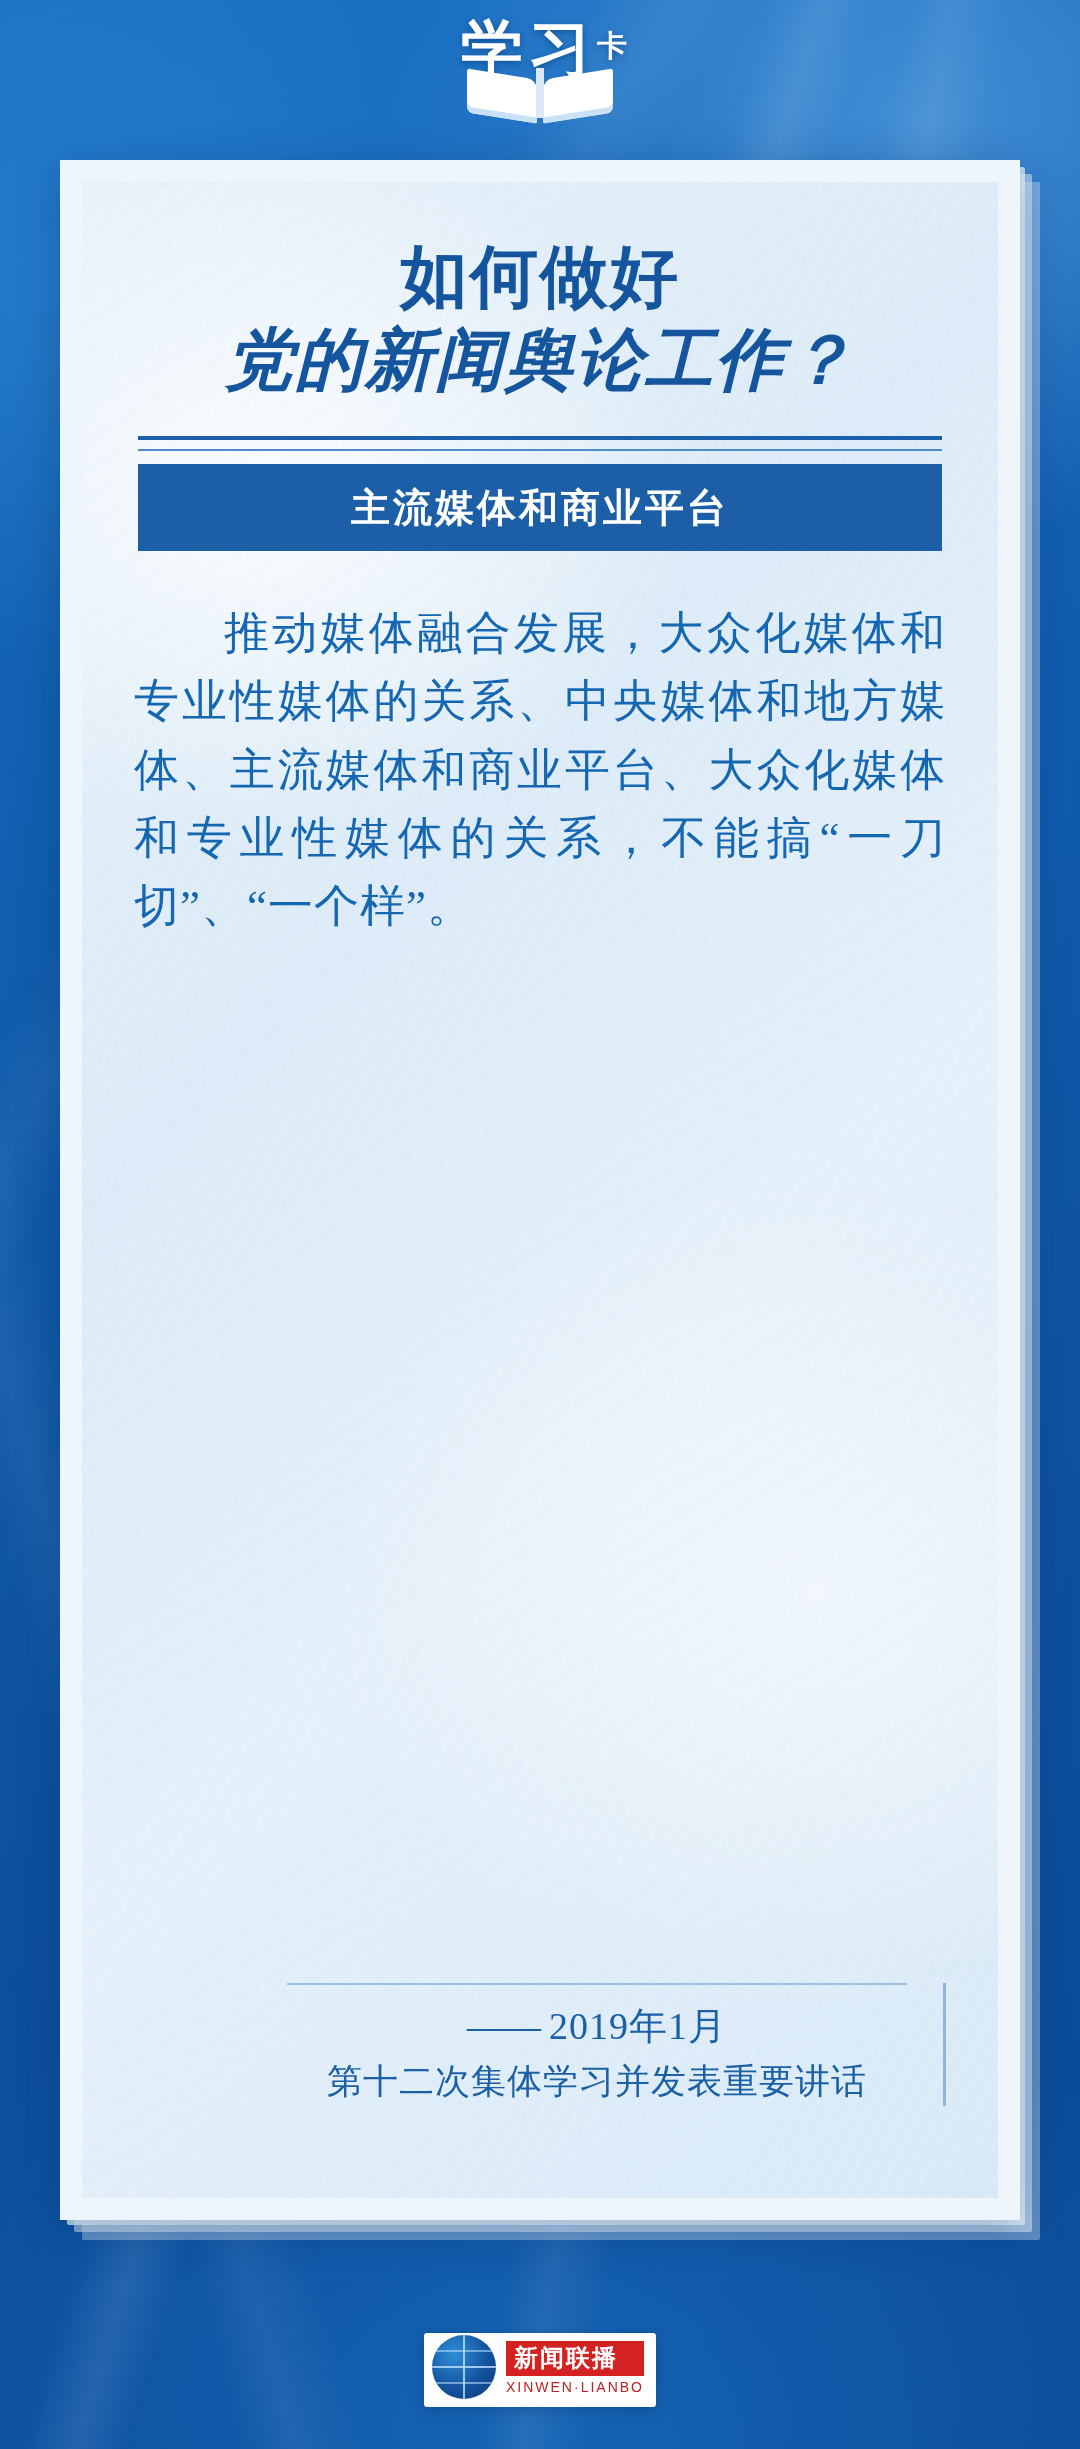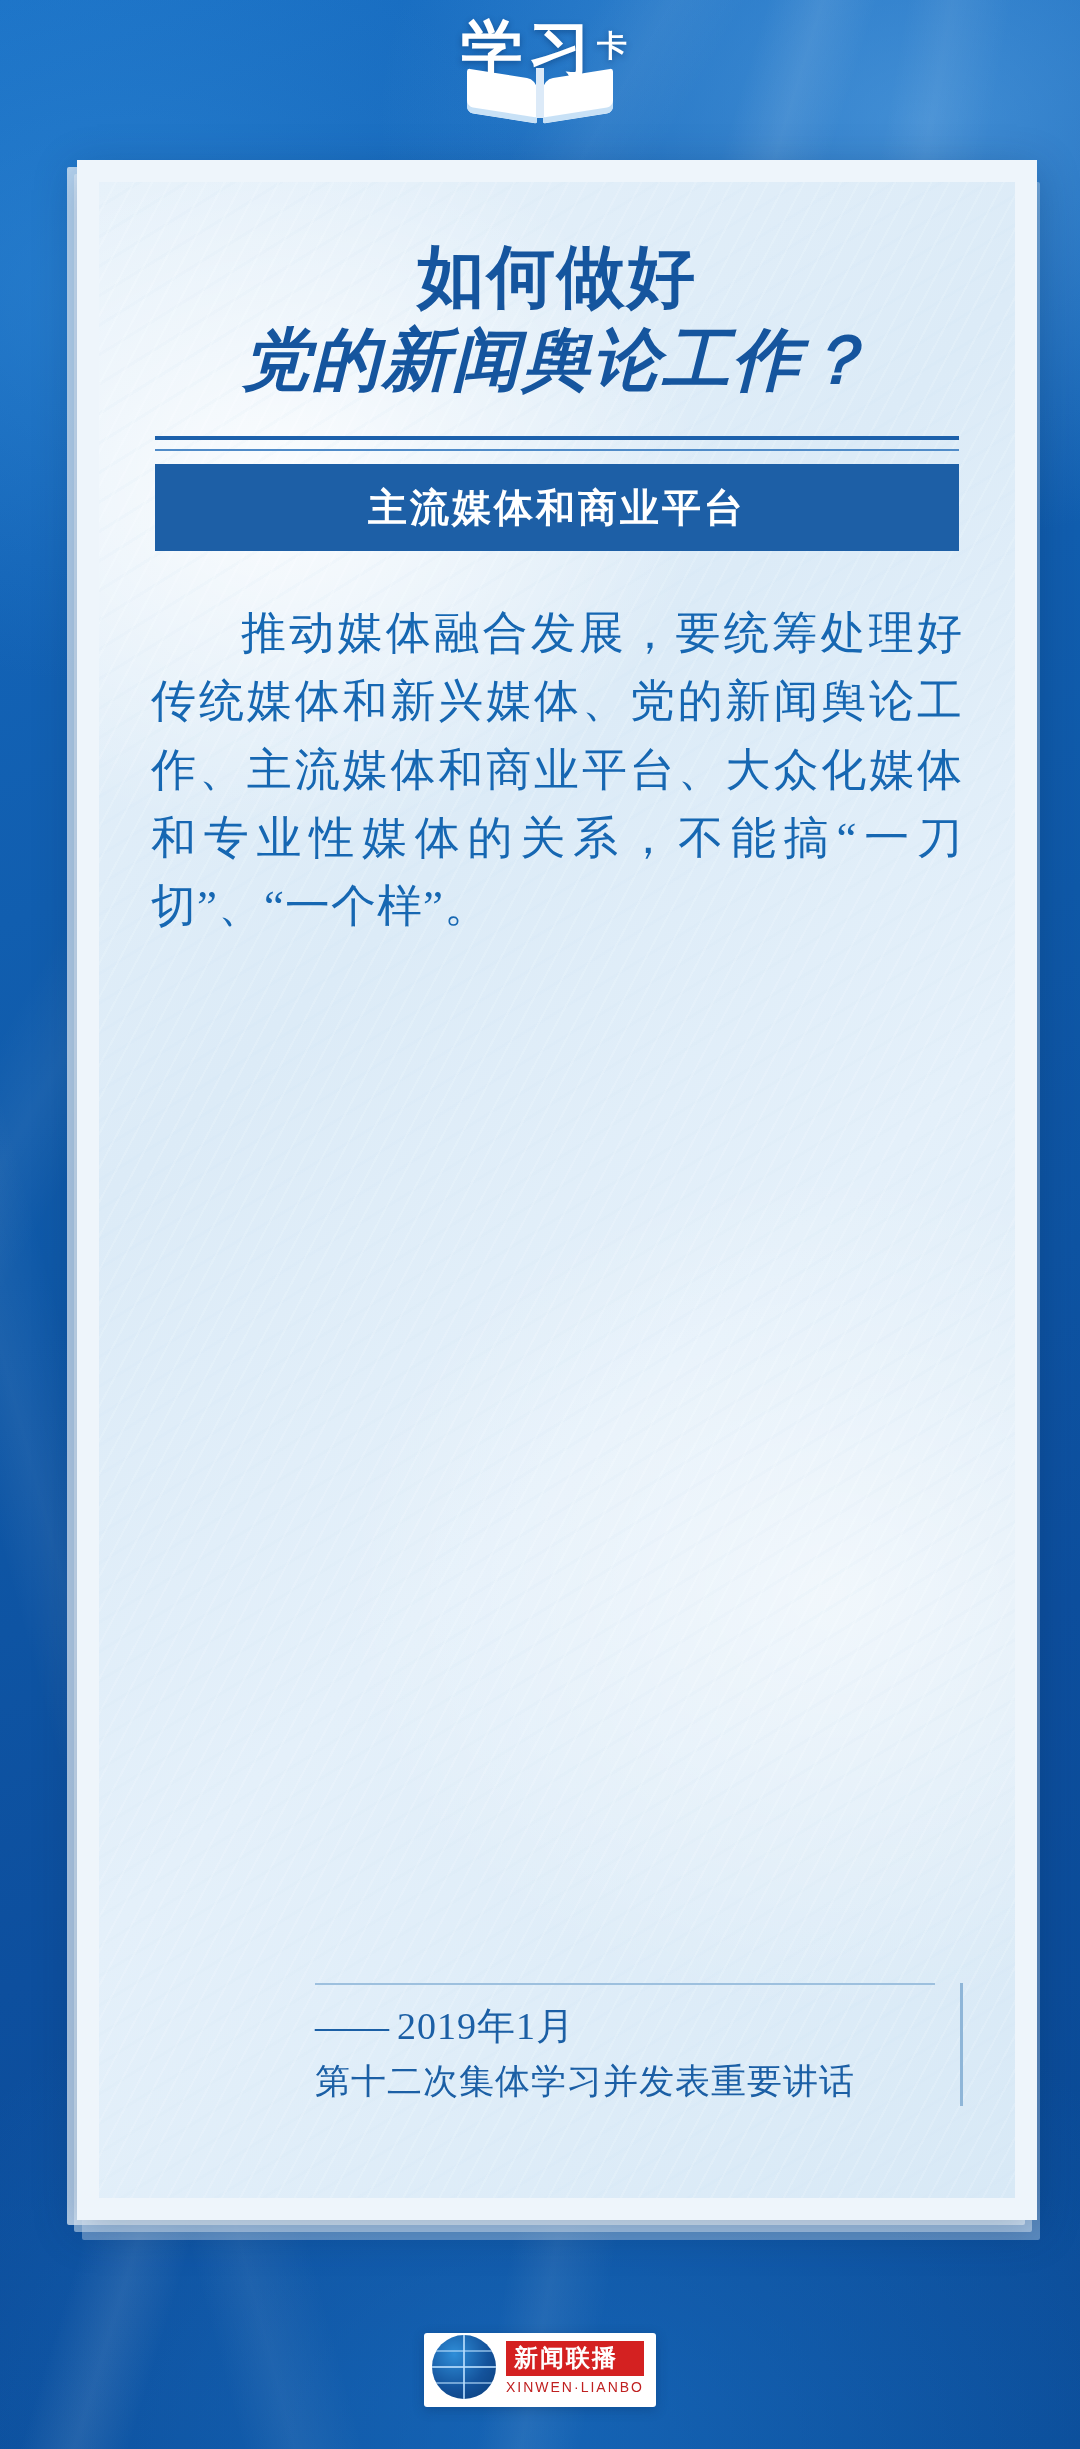--- a/index.html
+++ b/index.html
@@ -110,21 +110,21 @@
     background: rgba(226,238,250,0.55);
     border-radius: 2px;
   }
   .card-shadow.s1 { left: 22px; top: 22px; right: -20px; bottom: -20px; background: rgba(215,232,248,0.40); }
   .card-shadow.s2 { left: 14px; top: 14px; right: -12px; bottom: -12px; background: rgba(224,238,251,0.55); }
   .card-shadow.s3 { left: 7px;  top: 7px;  right: -5px;  bottom: -5px;  background: rgba(236,245,253,0.75); }
 
   
   .card {
     position: absolute;
-    left: 17px;
+    left: 0;
     top: 0;
     width: 960px;
     height: 2060px;
     background: #eef5fb;
     box-shadow: 0 10px 40px rgba(3,40,85,0.30);
   }
   .card-inner {
     position: absolute;
     left: 22px;
     top: 22px;
@@ -202,24 +202,24 @@
     text-indent: 2em;
   }
   .body-text p:last-child { margin-bottom: 0; }
 
   
   .attrib {
     position: absolute;
     right: 52px;
     bottom: 92px;
     width: 620px;
-    text-align: left;
+    text-align: center;
     color: #1b5fa5;
     border-right: 3px solid #8fb6d8;
-    padding-right: 25px;
+    padding-right: 36px;
     z-index: 3;
   }
   .attrib .top-line {
     border-top: 2px solid #9dc0de;
     margin-bottom: 16px;
   }
   .attrib .date {
     font-size: 38px;
     letter-spacing: 1px;
     margin-bottom: 6px;
@@ -336,21 +336,21 @@
           <div class="title">
             <span>如何做好</span>
             <span class="line2">党的新闻舆论工作？</span>
           </div>
 
           <div class="rule"></div>
 
           <div class="subtitle-bar">主流媒体和商业平台</div>
 
           <div class="body-text">
-            <p>推动媒体融合发展，要统筹处理好传统媒体和新兴媒体、党的新闻舆论工作、主流媒体和商业平台、大众化媒体和专业性媒体的关系，不能搞“一刀切”、“一个样”。</p>
+            <p>推动媒体融合发展，大众化媒体和专业性媒体的关系、中央媒体和地方媒体、主流媒体和商业平台、大众化媒体和专业性媒体的关系，不能搞“一刀切”、“一个样”。</p>
           </div>
         </div>
 
         <div class="attrib">
           <div class="top-line"></div>
           <div class="date">
             <span class="dash">——</span><span>2019年1月</span>
           </div>
           <div class="src">第十二次集体学习并发表重要讲话</div>
         </div>

